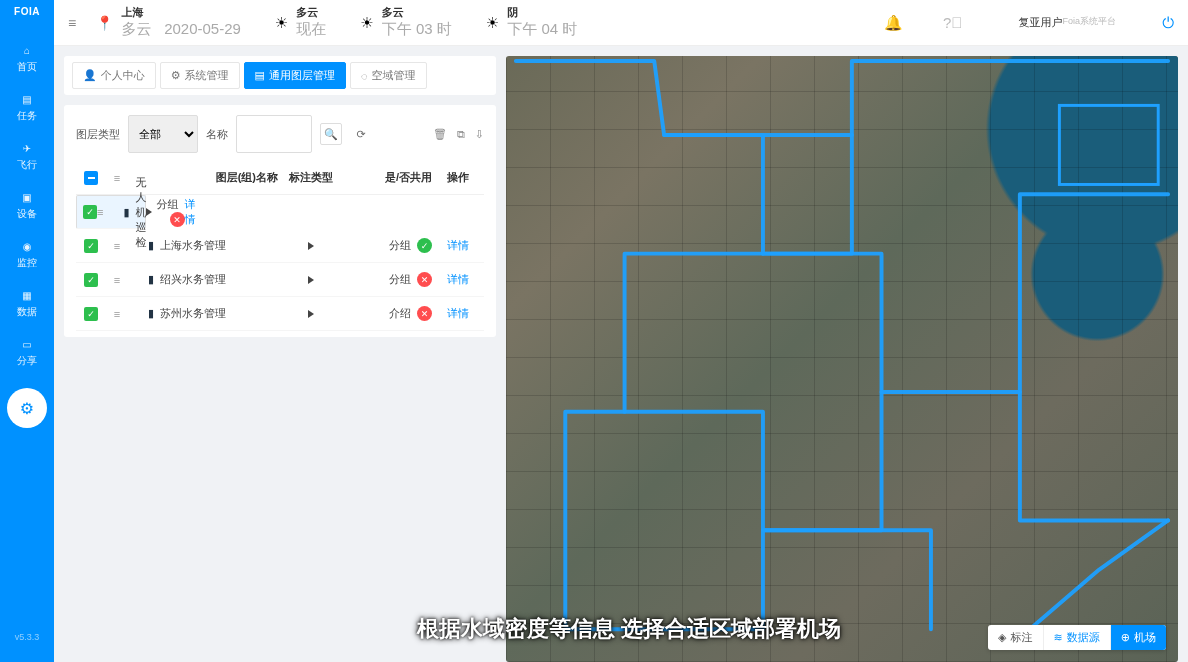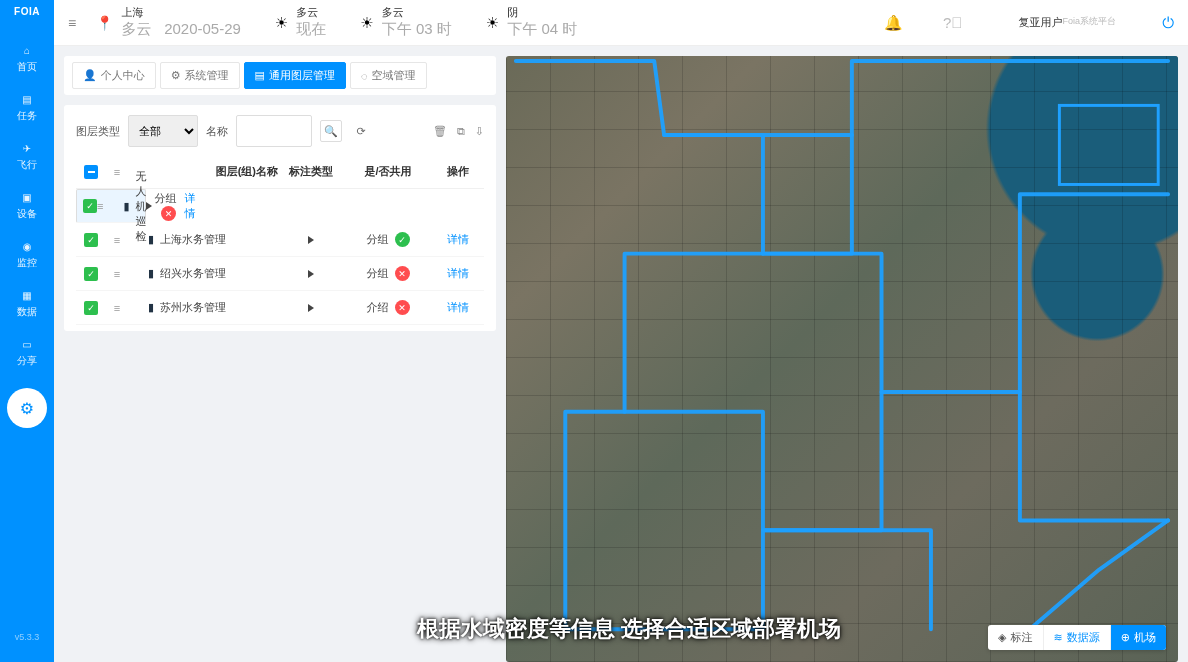--- a/index.html
+++ b/index.html
@@ -16,56 +16,56 @@
 
 .main { flex: 1; display: flex; flex-direction: column; }
 
 
 .header { height: 46px; background: #fff; display: flex; align-items: center; padding: 0 14px; gap: 34px; border-bottom: 1px solid #eee; }
 .hdr-collapse { color: #888; font-size: 14px; cursor: pointer; margin-right: -14px; }
 .weather-block { display: flex; align-items: center; gap: 8px; }
 .weather-block .pin { color: #0091ff; font-size: 14px; }
 .weather-block .sun { font-size: 15px; }
 .wb-text { display: flex; flex-direction: column; line-height: 1.25; }
-.wb-text .t1 { font-size: 11px; color: #333; font-weight: 400; }
+.wb-text .t1 { font-size: 11px; color: #333; font-weight: 700; }
 .wb-text .t2 { font-size: 15px; color: #aaa; }
 .hdr-spacer { flex: 1; }
 .hdr-icon { color: #555; font-size: 15px; cursor: pointer; margin-left: 6px; }
 .hdr-user { display: flex; flex-direction: row; margin-left: 22px; margin-right: 12px; line-height: 1.2; }
 .hdr-user .u1 { font-size: 11px; color: #333; }
 .hdr-user .u2 { font-size: 9px; color: #bbb; }
 .hdr-power { color: #0091ff; font-size: 15px; cursor: pointer; }
 
 
 .content { flex: 1; display: flex; padding: 10px 10px 0 10px; gap: 10px; position: relative; }
 
 
 .panel { width: 432px; display: flex; flex-direction: column; }
 .tabs { background: #fff; border-radius: 3px; padding: 6px 8px; display: flex; gap: 4px; margin-bottom: 10px; }
 .tab { display: flex; align-items: center; gap: 4px; font-size: 11px; color: #777; padding: 5px 10px; border: 1px solid #e6e6e6; border-radius: 2px; cursor: pointer; }
 .tab.active { background: #0091ff; border-color: #0091ff; color: #fff; }
 .filters { background: #fff; border-radius: 3px; padding: 10px 12px 6px; }
 .filter-row { display: flex; align-items: center; gap: 8px; font-size: 11px; color: #555; }
 .lbl { color: #555; }
-.sel, .inp { height: 32px; border: 1px solid #ddd; border-radius: 2px; font-size: 11px; padding: 0 6px; }
+.sel, .inp { height: 38px; border: 1px solid #ddd; border-radius: 2px; font-size: 11px; padding: 0 6px; }
 .sel { width: 70px; }
 .inp { width: 76px; }
 .ibtn { width: 22px; height: 22px; display: flex; align-items: center; justify-content: center; border: 1px solid #ddd; border-radius: 2px; color: #666; font-size: 11px; cursor: pointer; }
 .ibtn.noborder { border: none; }
 .filter-actions { margin-left: auto; display: flex; gap: 10px; }
 .table { margin-top: 8px; }
 .th { display: flex; align-items: center; font-size: 11px; font-weight: 600; color: #333; height: 34px; border-bottom: 1px solid #f0f0f0; }
 .tr { display: flex; align-items: center; font-size: 11px; color: #444; height: 34px; border-bottom: 1px solid #f5f5f5; }
 .tr.sel { background: #eaf5ff; }
 .c-chk { width: 30px; display:flex; justify-content:center; }
 .c-drag { width: 22px; color:#999; display:flex; justify-content:center; }
 .c-name { width: 150px; display:flex; align-items:center; gap:6px; padding-left:20px; }
 .c-name .fic { color:#234; font-size:11px; }
 .c-type { width: 66px; display:flex; justify-content:center; }
-.c-share { width: 88px; text-align:center; }
+.c-share { width: 88px; text-align:right; }
 .c-op { flex:1; text-align:center; }
 .chk { width:14px; height:14px; border-radius:2px; display:flex; align-items:center; justify-content:center; }
 .chk.on { background:#2dbf4e; color:#fff; font-size:9px; }
 .chk.ind { background:#0091ff; }
 .chk.ind::after { content:""; width:7px; height:2px; background:#fff; }
 .playish { width:0; height:0; border-left:6px solid #444; border-top:4px solid transparent; border-bottom:4px solid transparent; }
 .dot { width:15px; height:15px; border-radius:50%; display:inline-flex; align-items:center; justify-content:center; color:#fff; font-size:9px; }
 .dot.red { background:#ff4d4f; }
 .dot.green { background:#2dbf4e; }
 .link { color:#0091ff; cursor:pointer; }

